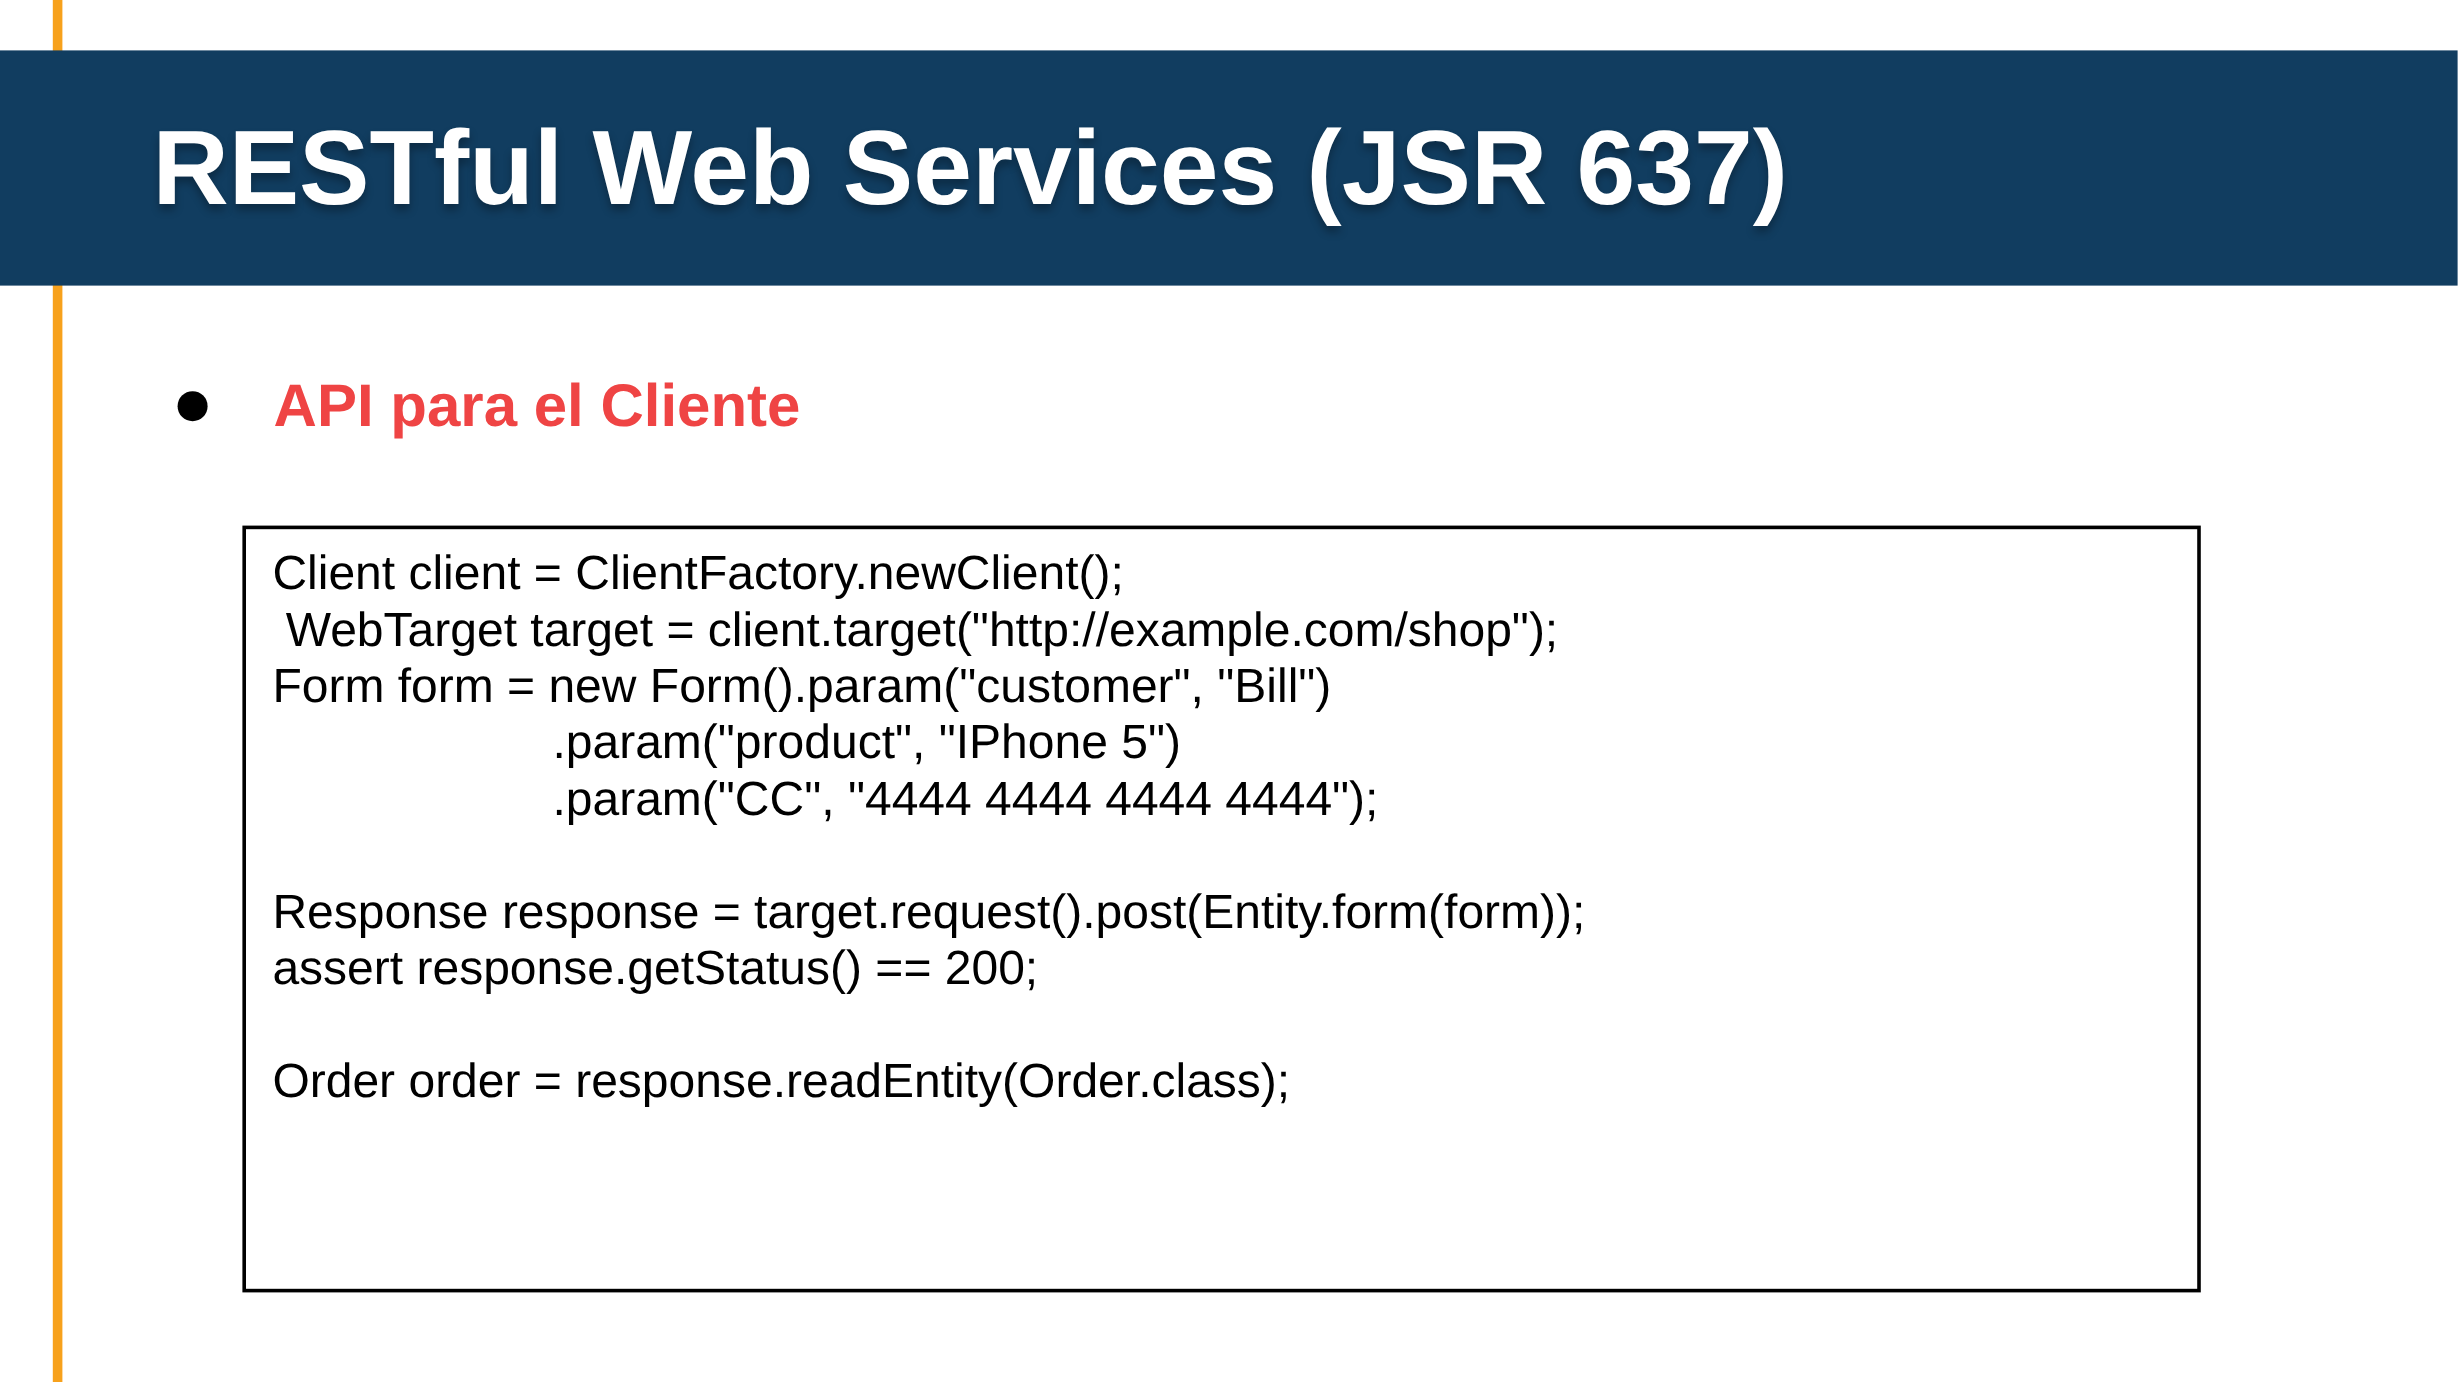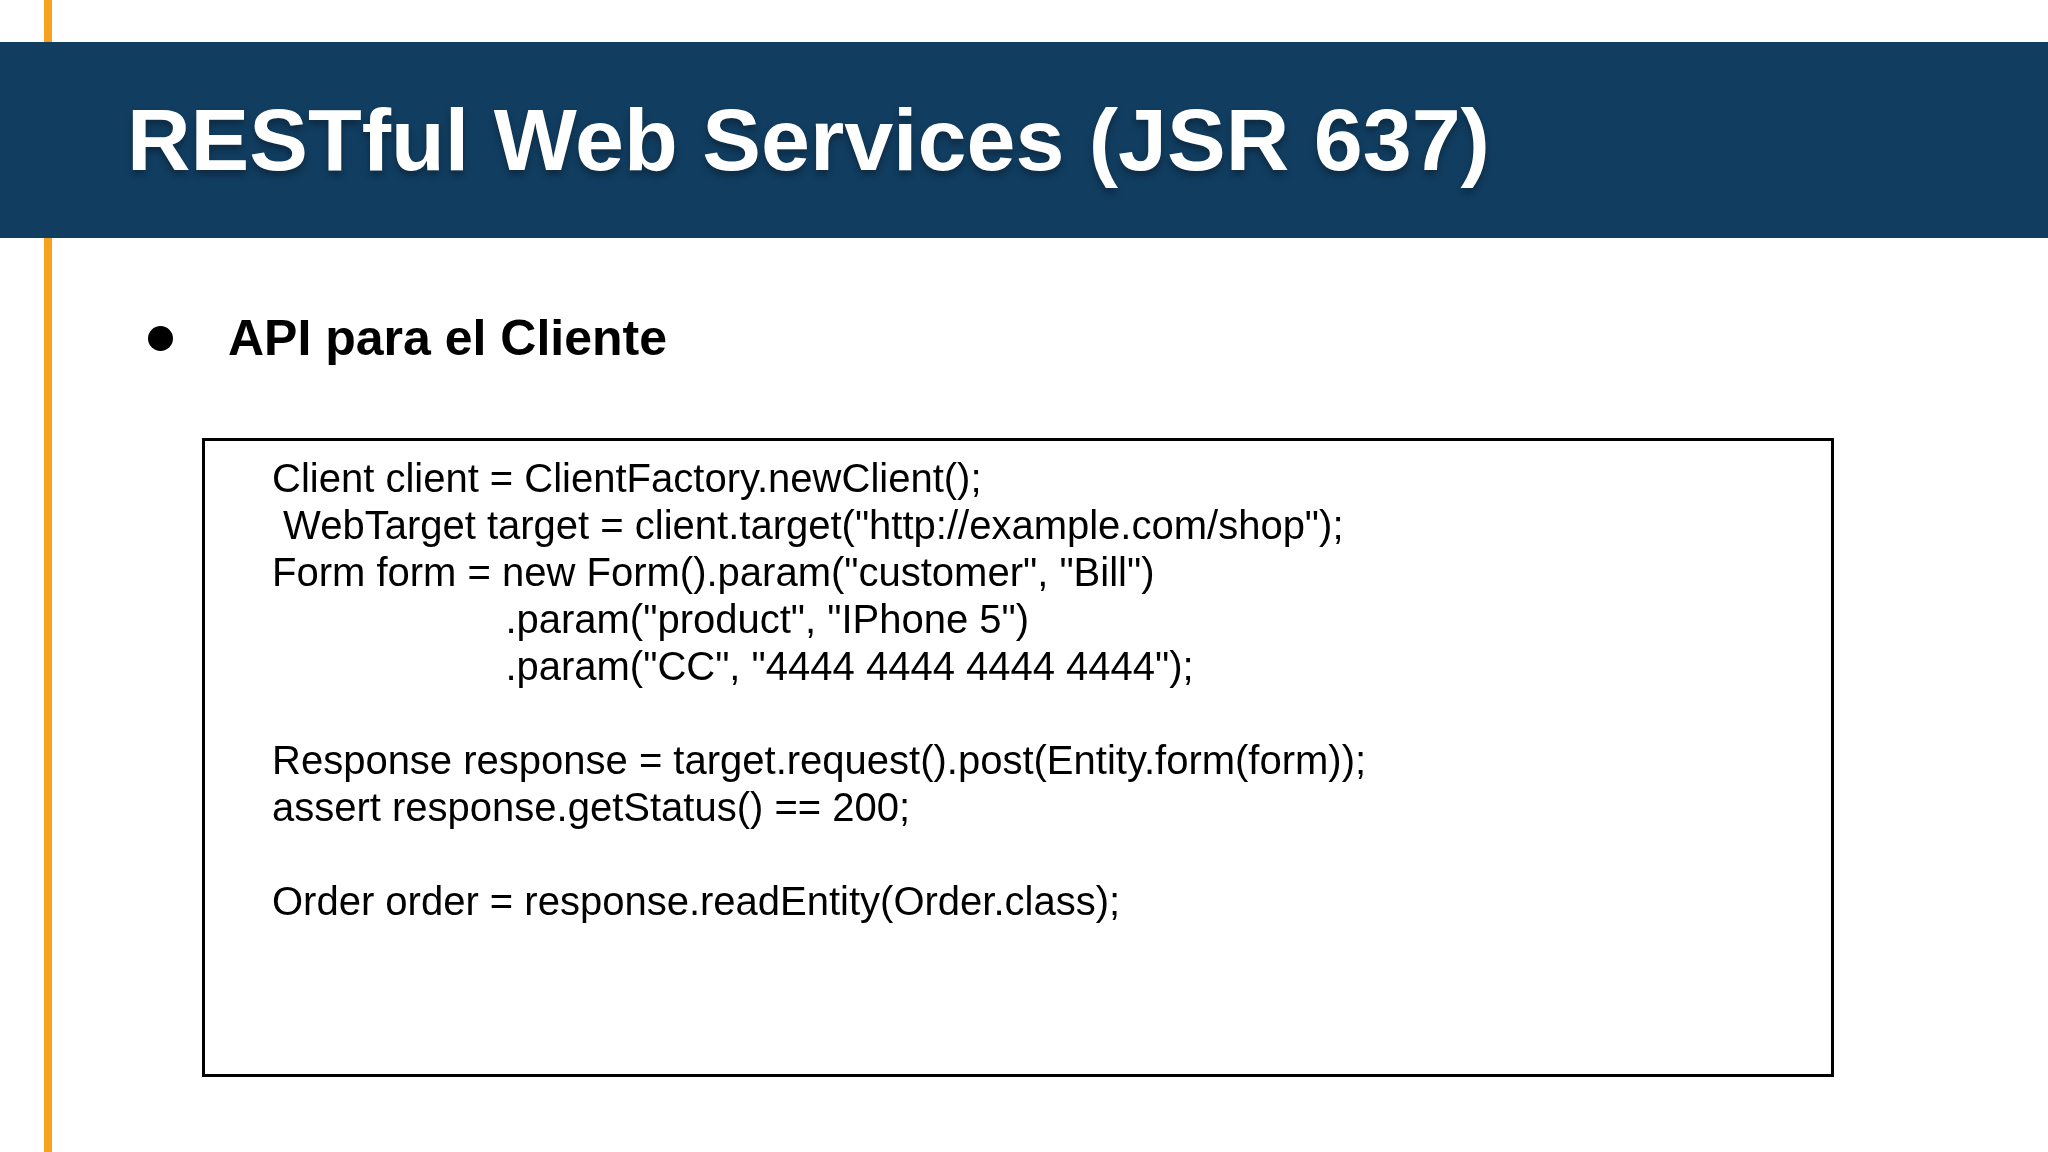--- a/index.html
+++ b/index.html
@@ -53,32 +53,31 @@
     left: 148px; top: 20px;
     width: 25px; height: 25px;
     border-radius: 50%;
     background: #000000;
   }
   .bullet-label {
     position: absolute;
     left: 228px; top: 0;
     font-size: 50px;
     font-weight: bold;
-    color: #000000;
+    color: #ef4444;
     line-height: 64px;
     white-space: nowrap;
   }
   .code-box {
     position: absolute;
     left: 202px; top: 438px;
     width: 1632px; height: 639px;
     background: #ffffff;
     border: 3px solid #000000;
     z-index: 2;
-    padding-left: 45px;
   }
   .code-box pre {
     font-family: "Liberation Sans", "DejaVu Sans", sans-serif;
     font-size: 40px;
     line-height: 47px;
     color: #000000;
     padding: 14px 20px 0 22px;
     white-space: pre;
   }
 </style>

